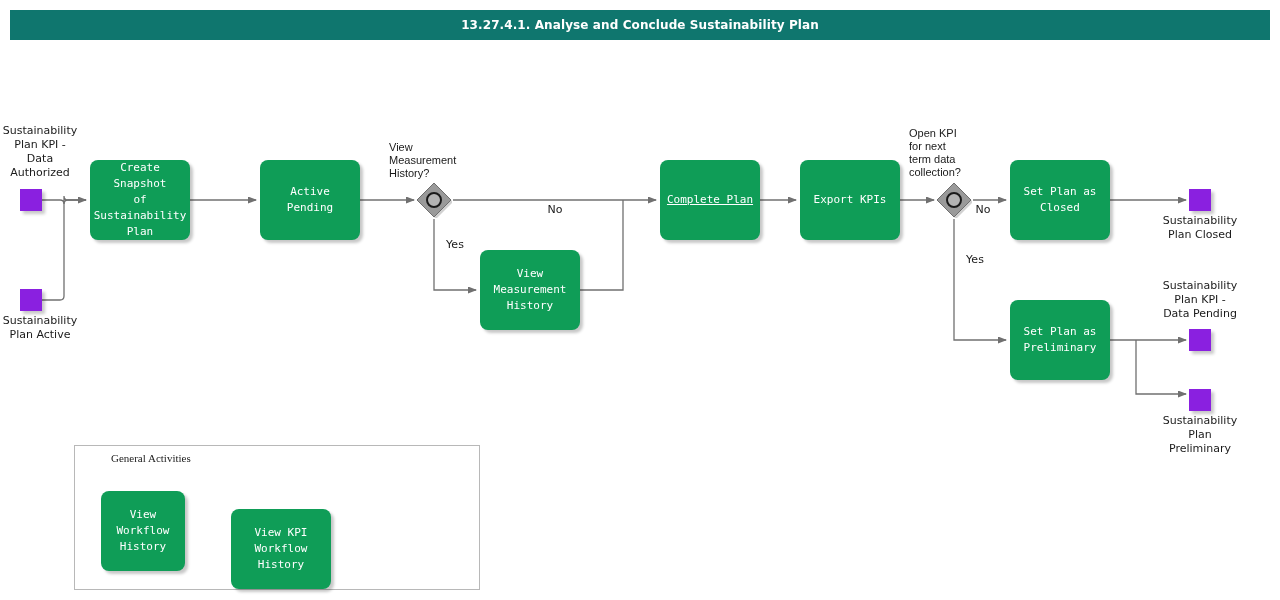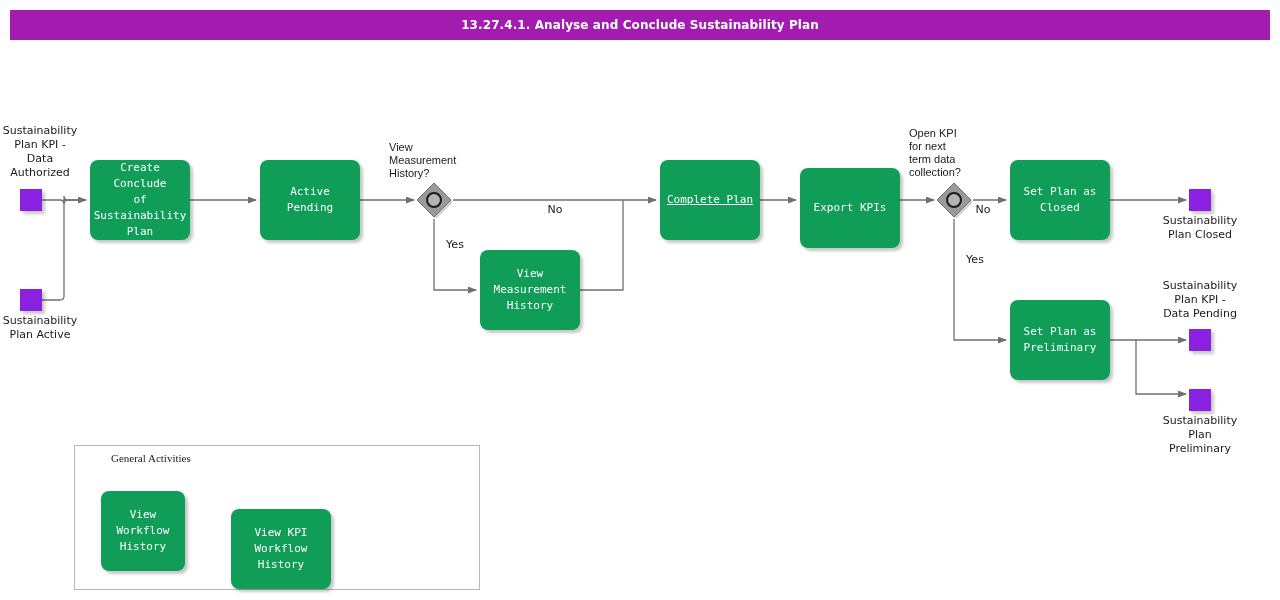--- a/index.html
+++ b/index.html
@@ -15,21 +15,21 @@
     overflow: hidden;
   }
 
   
   #title-bar {
     position: absolute;
     left: 10px;
     top: 10px;
     width: 1260px;
     height: 30px;
-    background: #a21caf;
+    background: #0f766e;
     color: #ffffff;
     font-family: "DejaVu Sans", sans-serif;
     font-size: 12px;
     font-weight: bold;
     display: flex;
     align-items: center;
     justify-content: center;
     letter-spacing: 0.1px;
   }
 
@@ -173,33 +173,33 @@
 <div class="evt-label" style="left:-6px; top:124px; width:92px;">Sustainability
 Plan KPI -
 Data
 Authorized</div>
 <div class="event" style="left:20px; top:189px;"></div>
 
 <div class="event" style="left:20px; top:289px;"></div>
 <div class="evt-label" style="left:-6px; top:314px; width:92px;">Sustainability
 Plan Active</div>
 
-<div class="task" style="left:90px; top:160px; width:100px; height:80px;">Create Conclude
+<div class="task" style="left:90px; top:160px; width:100px; height:80px;">Create Snapshot
 of Sustainability
 Plan</div>
 
 <div class="task" style="left:260px; top:160px; width:100px; height:80px;">Active Pending</div>
 
 <div class="task" style="left:480px; top:250px; width:100px; height:80px;">View
 Measurement
 History</div>
 
 <div class="task" style="left:660px; top:160px; width:100px; height:80px;text-decoration:underline;">Complete Plan</div>
 
-<div class="task" style="left:800px; top:168px; width:100px; height:80px;">Export KPIs</div>
+<div class="task" style="left:800px; top:160px; width:100px; height:80px;">Export KPIs</div>
 
 <div class="task" style="left:1010px; top:160px; width:100px; height:80px;">Set Plan as
 Closed</div>
 
 <div class="task" style="left:1010px; top:300px; width:100px; height:80px;">Set Plan as
 Preliminary</div>
 
 <div class="gw-label" style="left:389px; top:141px; width:90px;">View
 Measurement
 History?</div>

